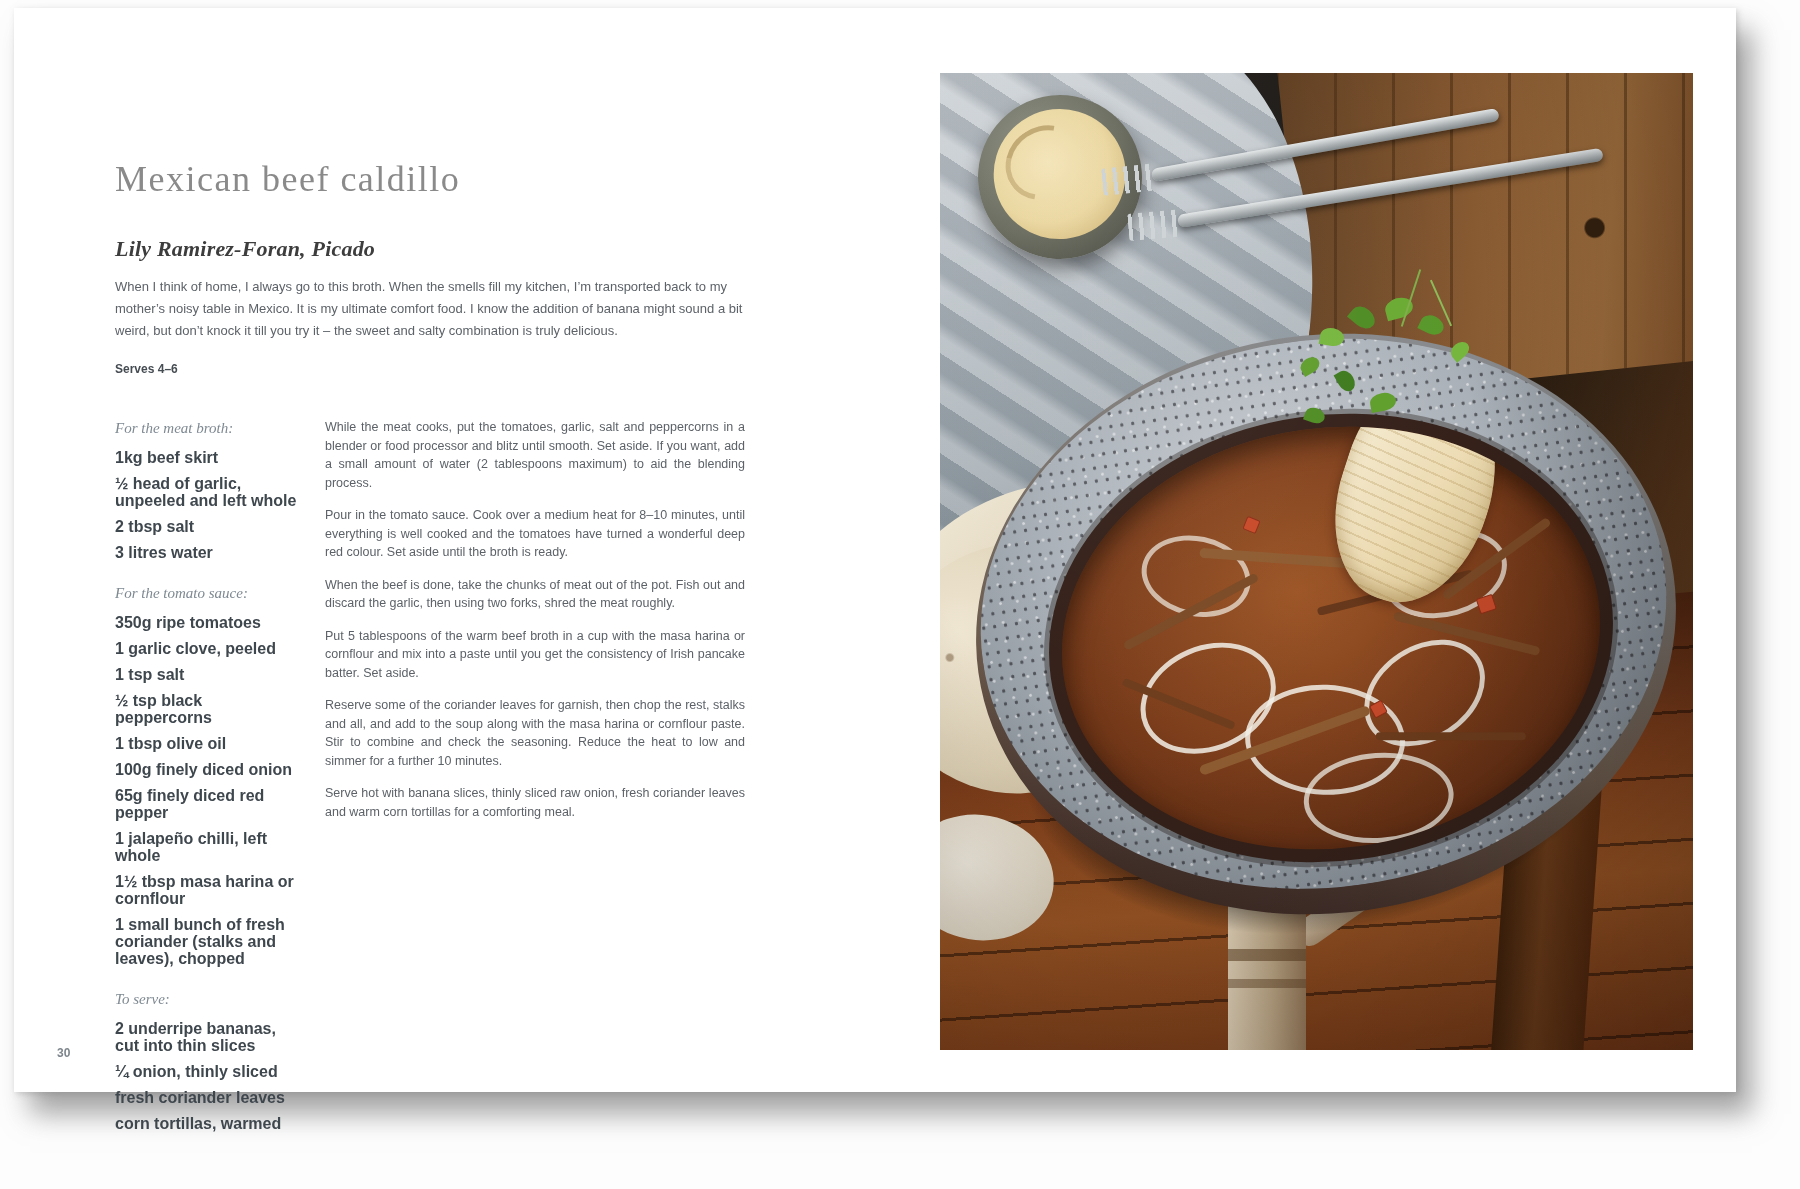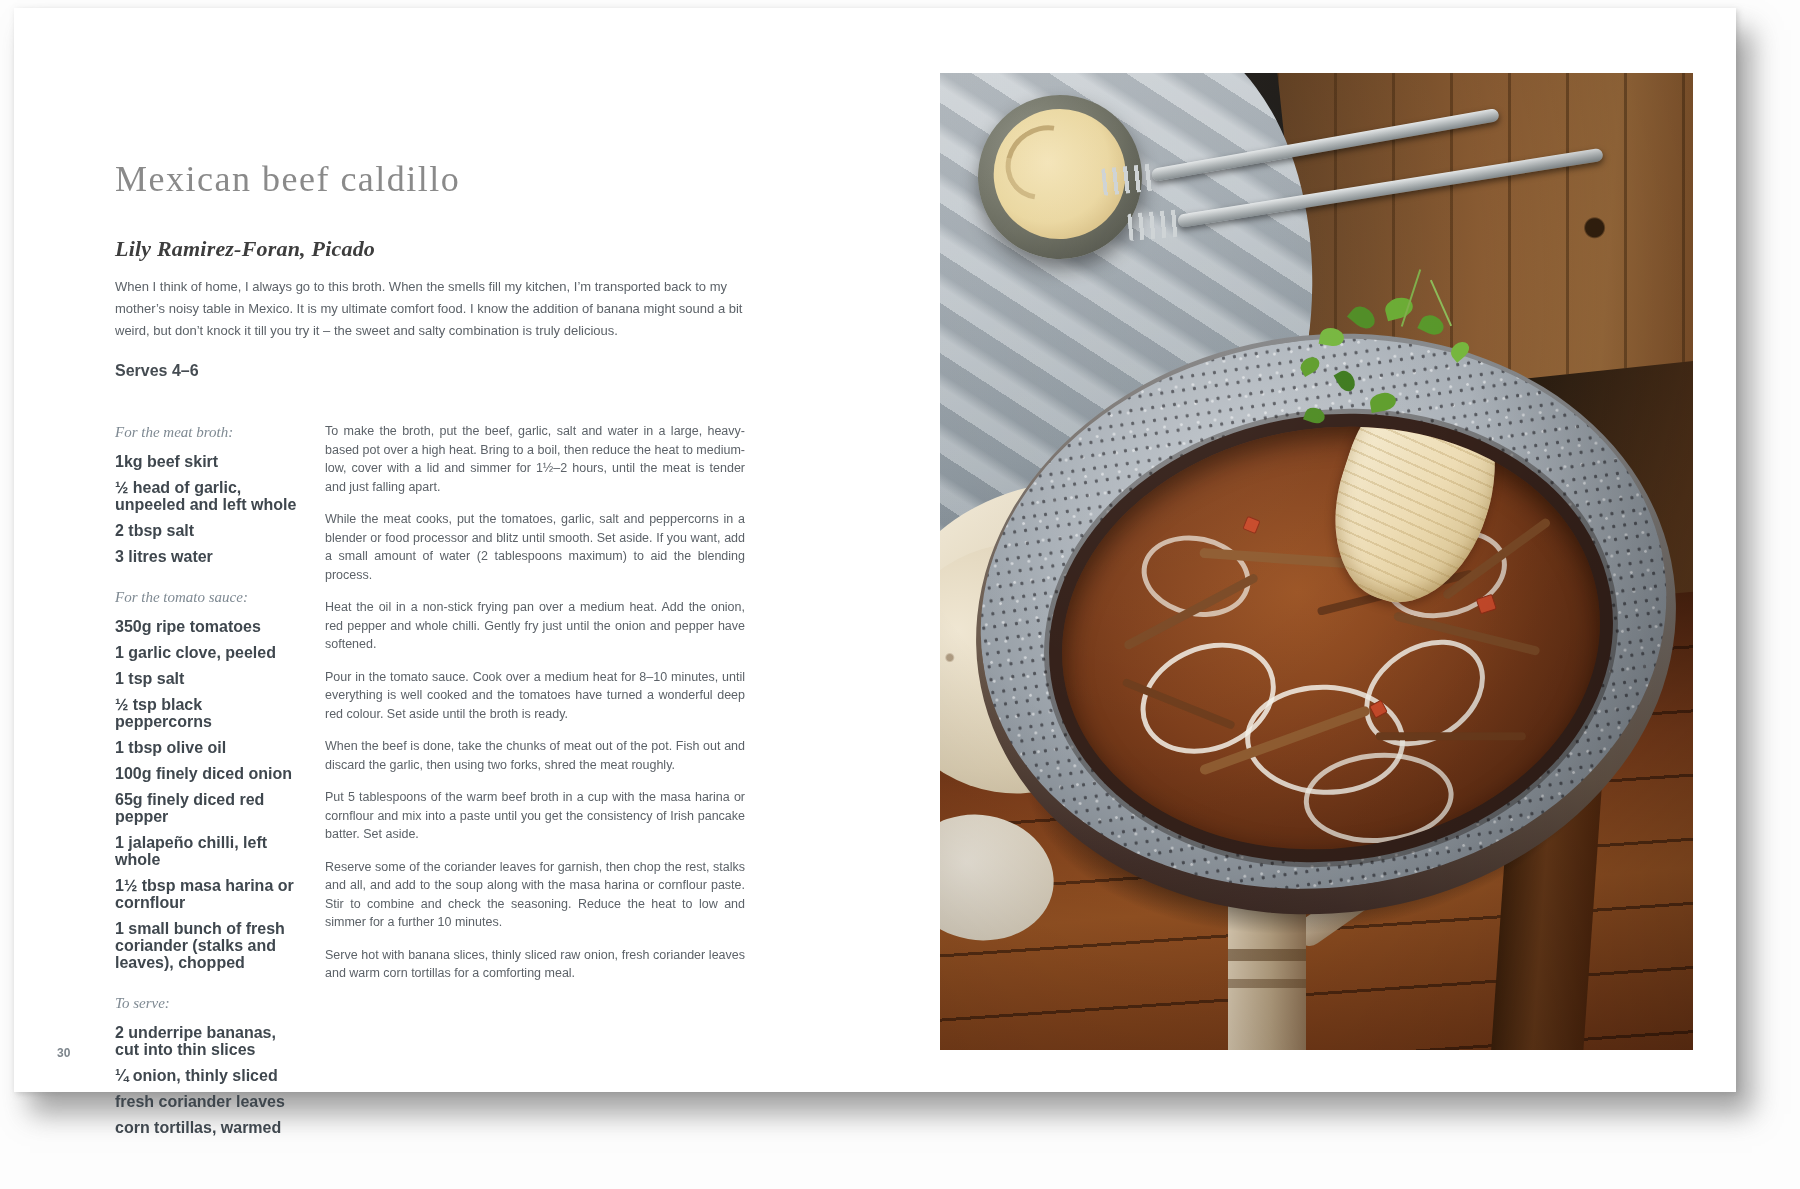--- a/index.html
+++ b/index.html
@@ -8,21 +8,21 @@
   
   .sheet{position:absolute;left:14px;top:8px;width:1722px;height:1084px;background:#ffffff;
          box-shadow:16px 22px 26px rgba(110,110,110,.62), 2px 2px 6px rgba(140,140,140,.35);}
   
   .left-page{position:absolute;left:101px;top:150px;width:650px;}
   .recipe-title{font-family:"Liberation Serif",serif;font-weight:400;font-size:36px;
                 color:#8a8a8a;letter-spacing:1.5px;}
   .byline{margin-top:36px;font-family:"Liberation Serif",serif;font-style:italic;font-weight:bold;
           font-size:22px;color:#3d3d3d;letter-spacing:.2px;}
   .intro{margin-top:14px;font-size:13px;line-height:22px;color:#5c6268;width:640px;}
-  .serves{margin-top:20px;font-size:16px;font-weight:bold;color:#454c52;}
+  .serves{margin-top:20px;font-size:12px;font-weight:bold;color:#454c52;}
   .cols{display:flex;margin-top:42px;}
   .ing-col{width:188px;flex:0 0 188px;}
   .method-col{margin-left:22px;width:420px;flex:0 0 420px;}
   .ing-heading{font-family:"Liberation Serif",serif;font-style:italic;font-size:15px;
                color:#7e8992;margin:24px 0 12px 0;}
   .ing-heading.first{margin-top:2px;}
   .ing-item{font-size:16px;font-weight:bold;color:#3f474e;line-height:17px;margin-bottom:9px;}
   .method-par{font-size:12.5px;line-height:18.5px;color:#5c6268;text-align:justify;
               margin:0 0 14px 0;}
   .page-number{position:absolute;left:43px;top:1038px;font-size:12px;font-weight:bold;color:#7d858c;}
@@ -138,23 +138,21 @@
             <div class="ing-item">1 jalapeño chilli, left whole</div>
             <div class="ing-item">1½ tbsp masa harina or cornflour</div>
             <div class="ing-item">1 small bunch of fresh coriander (stalks and leaves), chopped</div>
             <div class="ing-heading">To serve:</div>
             <div class="ing-item">2 underripe bananas, cut into thin slices</div>
             <div class="ing-item">¼ onion, thinly sliced</div>
             <div class="ing-item">fresh coriander leaves</div>
             <div class="ing-item">corn tortillas, warmed</div>
           </div>
         <div class="method-col">
-            <p class="method-par">To make the broth, put the beef, garlic, salt and water in a large, heavy-based pot over a high heat. Bring to a boil, then reduce the heat to medium-low, cover with a lid and simmer for 1½–2 hours, until the meat is tender and just falling apart.</p>
             <p class="method-par">While the meat cooks, put the tomatoes, garlic, salt and peppercorns in a blender or food processor and blitz until smooth. Set aside. If you want, add a small amount of water (2 tablespoons maximum) to aid the blending process.</p>
-            <p class="method-par">Heat the oil in a non-stick frying pan over a medium heat. Add the onion, red pepper and whole chilli. Gently fry just until the onion and pepper have softened.</p>
             <p class="method-par">Pour in the tomato sauce. Cook over a medium heat for 8–10 minutes, until everything is well cooked and the tomatoes have turned a wonderful deep red colour. Set aside until the broth is ready.</p>
             <p class="method-par">When the beef is done, take the chunks of meat out of the pot. Fish out and discard the garlic, then using two forks, shred the meat roughly.</p>
             <p class="method-par">Put 5 tablespoons of the warm beef broth in a cup with the masa harina or cornflour and mix into a paste until you get the consistency of Irish pancake batter. Set aside.</p>
             <p class="method-par">Reserve some of the coriander leaves for garnish, then chop the rest, stalks and all, and add to the soup along with the masa harina or cornflour paste. Stir to combine and check the seasoning. Reduce the heat to low and simmer for a further 10 minutes.</p>
             <p class="method-par">Serve hot with banana slices, thinly sliced raw onion, fresh coriander leaves and warm corn tortillas for a comforting meal.</p>
           </div>
       </div>
     </div>
 
     <div class="page-number">30</div>

